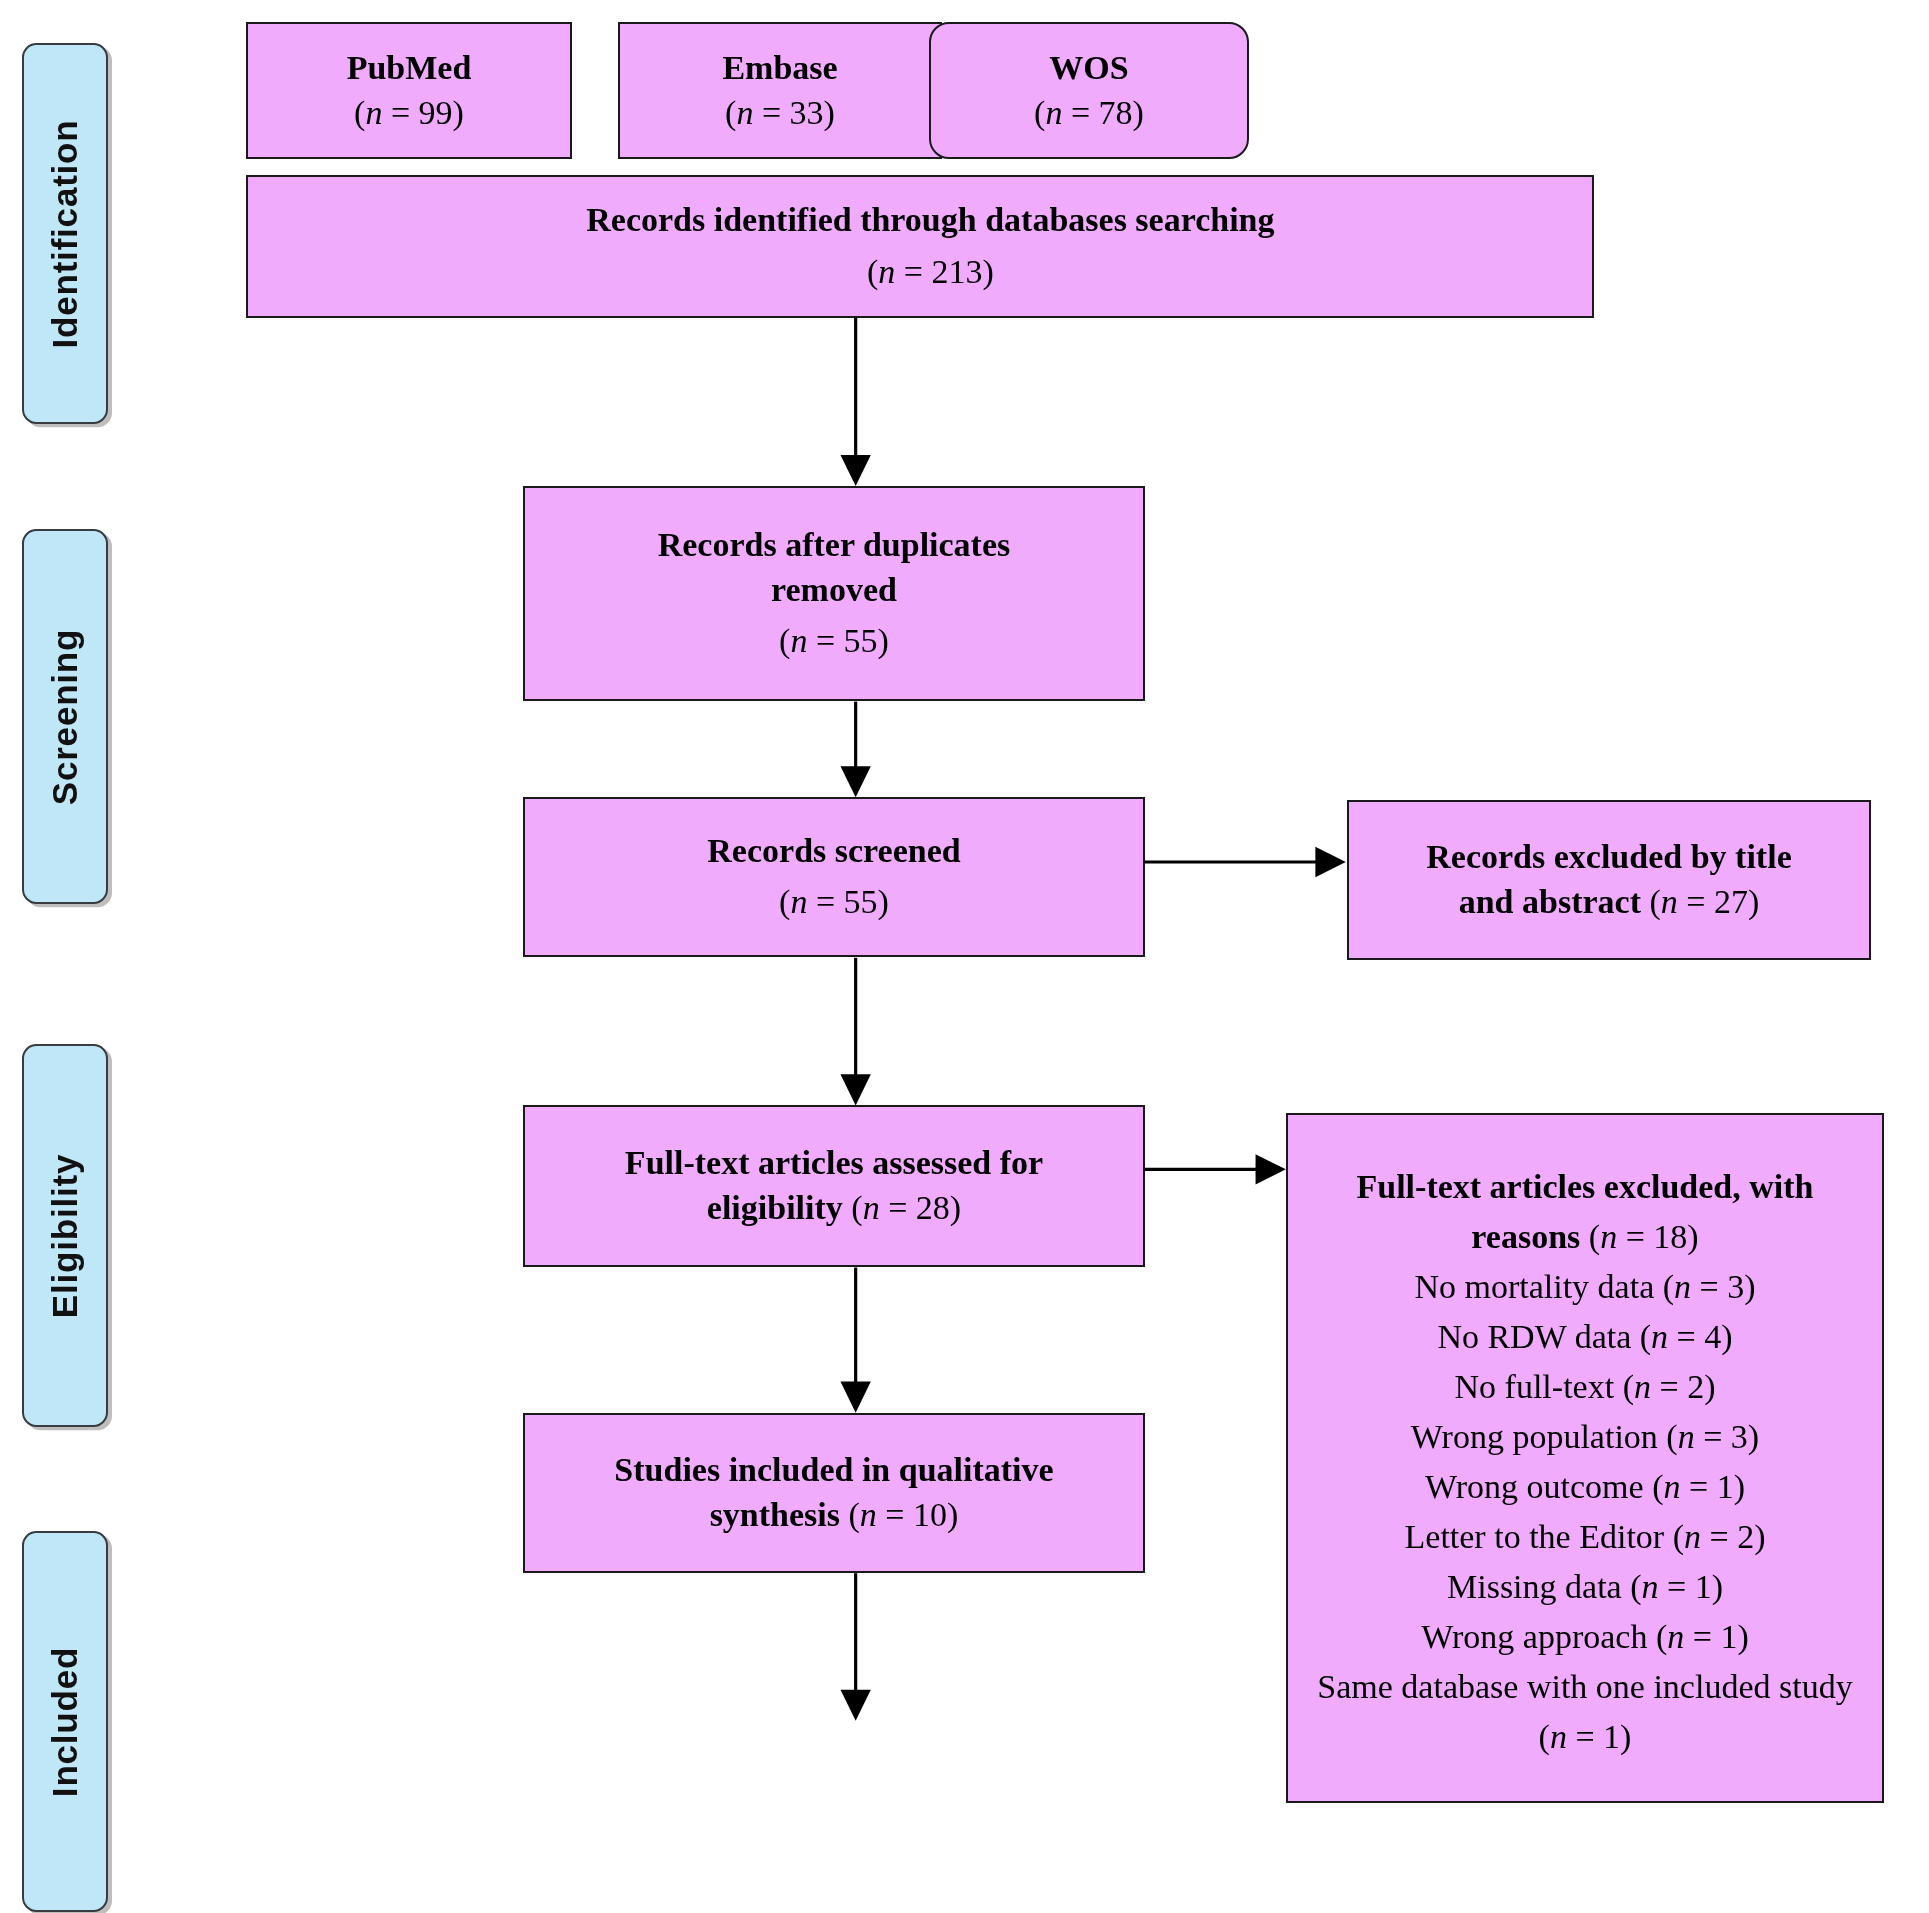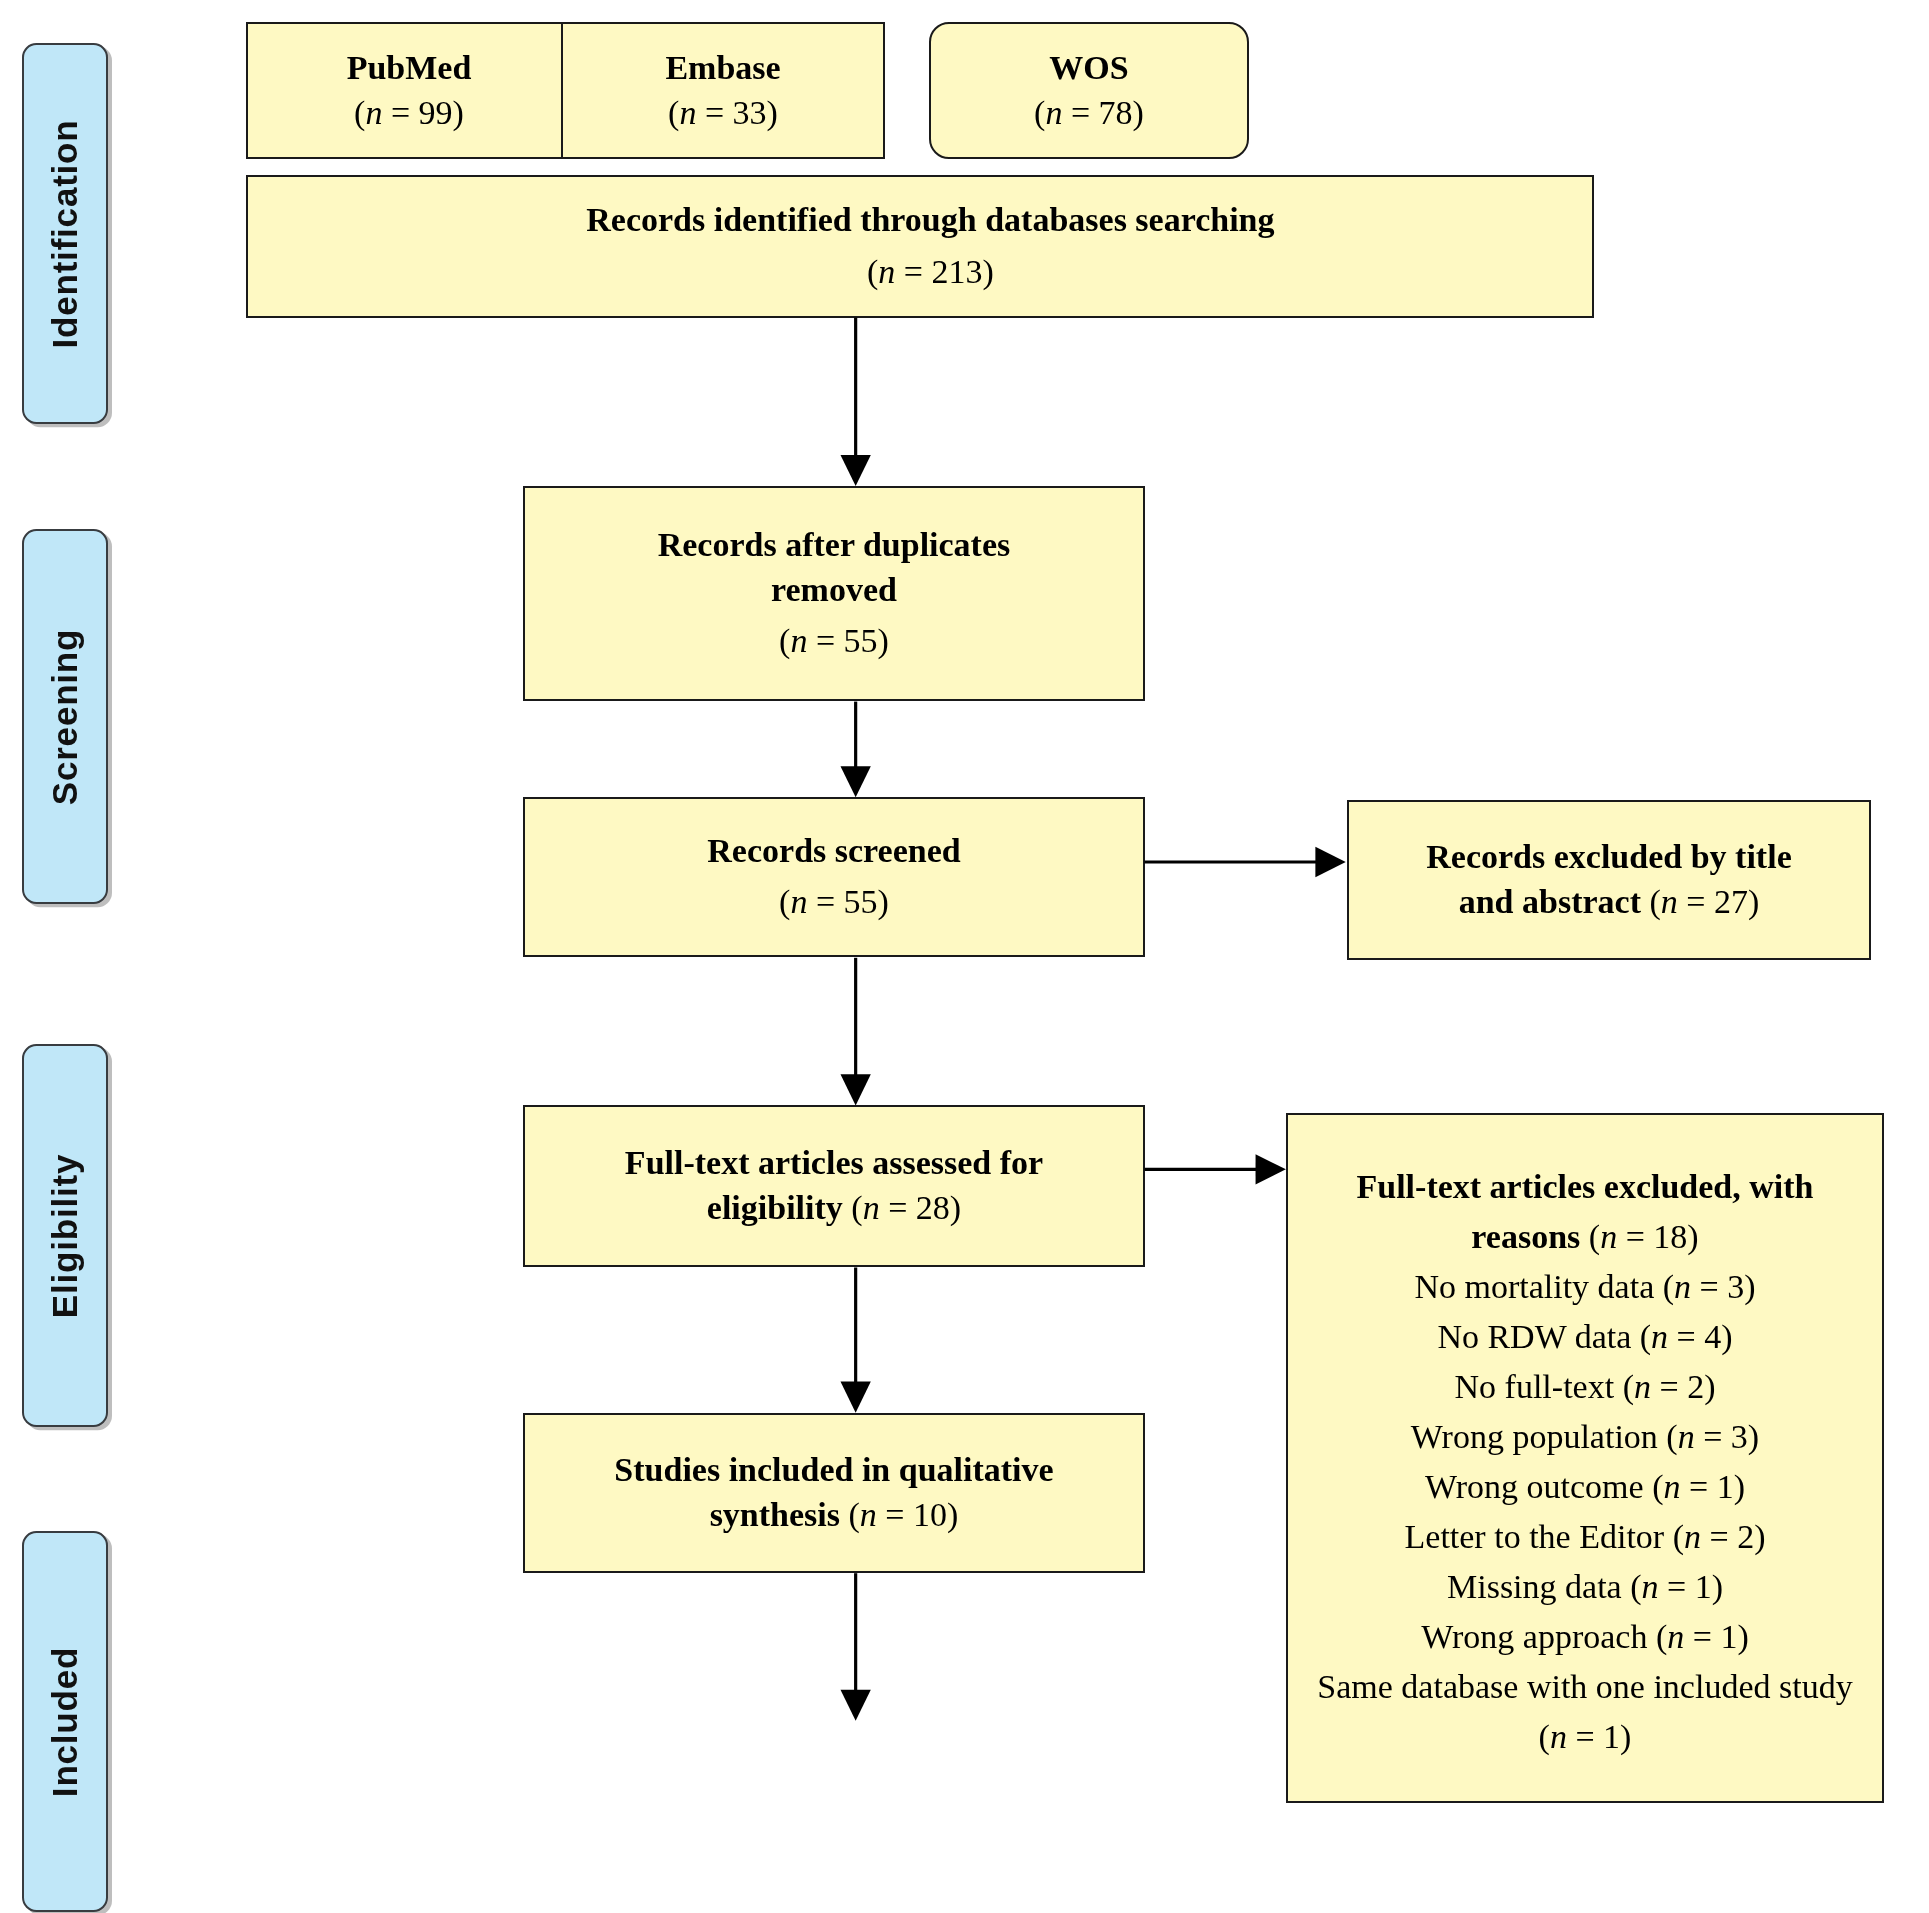--- a/index.html
+++ b/index.html
@@ -7,21 +7,21 @@
     position:relative;
     width:1930px;height:1914px;
     background:#ffffff;
     font-family:"Liberation Serif", serif;
     color:#000;
     overflow:hidden;
   }
   
   .fbox{
     position:absolute;
-    background:#fef9c3;
+    background:#f0abfc;
     border:2.4px solid #1a1a1a;
     box-sizing:border-box;
     display:flex;
     flex-direction:column;
     align-items:center;
     justify-content:center;
     text-align:center;
     font-size:34px;
     line-height:1.32;
     padding:8px 11.2px;
@@ -75,21 +75,21 @@
     <span>Eligibility</span>
   </div>
   <div class="stage" style="top:1531px;height:381px;">
     <span>Included</span>
   </div>
 
   <div class="fbox src" style="left:246px;width:326px;">
     <div class="b">PubMed</div>
     <div class="nwrap">(<i>n</i> = 99)</div>
   </div>
-  <div class="fbox src" style="left:561px;width:324px;text-align:right;">
+  <div class="fbox src" style="left:618px;width:324px;text-align:right;">
     <div class="b">Embase</div>
     <div class="nwrap">(<i>n</i> = 33)</div>
   </div>
   <div class="fbox src" style="left:929px;width:320px;border-radius:20px;">
     <div class="b">WOS</div>
     <div class="nwrap">(<i>n</i> = 78)</div>
   </div>
 
   <div class="fbox" style="left:246px;top:175px;width:1348px;height:143px;padding-left:32px;">
     <div class="b">Records identified through databases searching</div>

